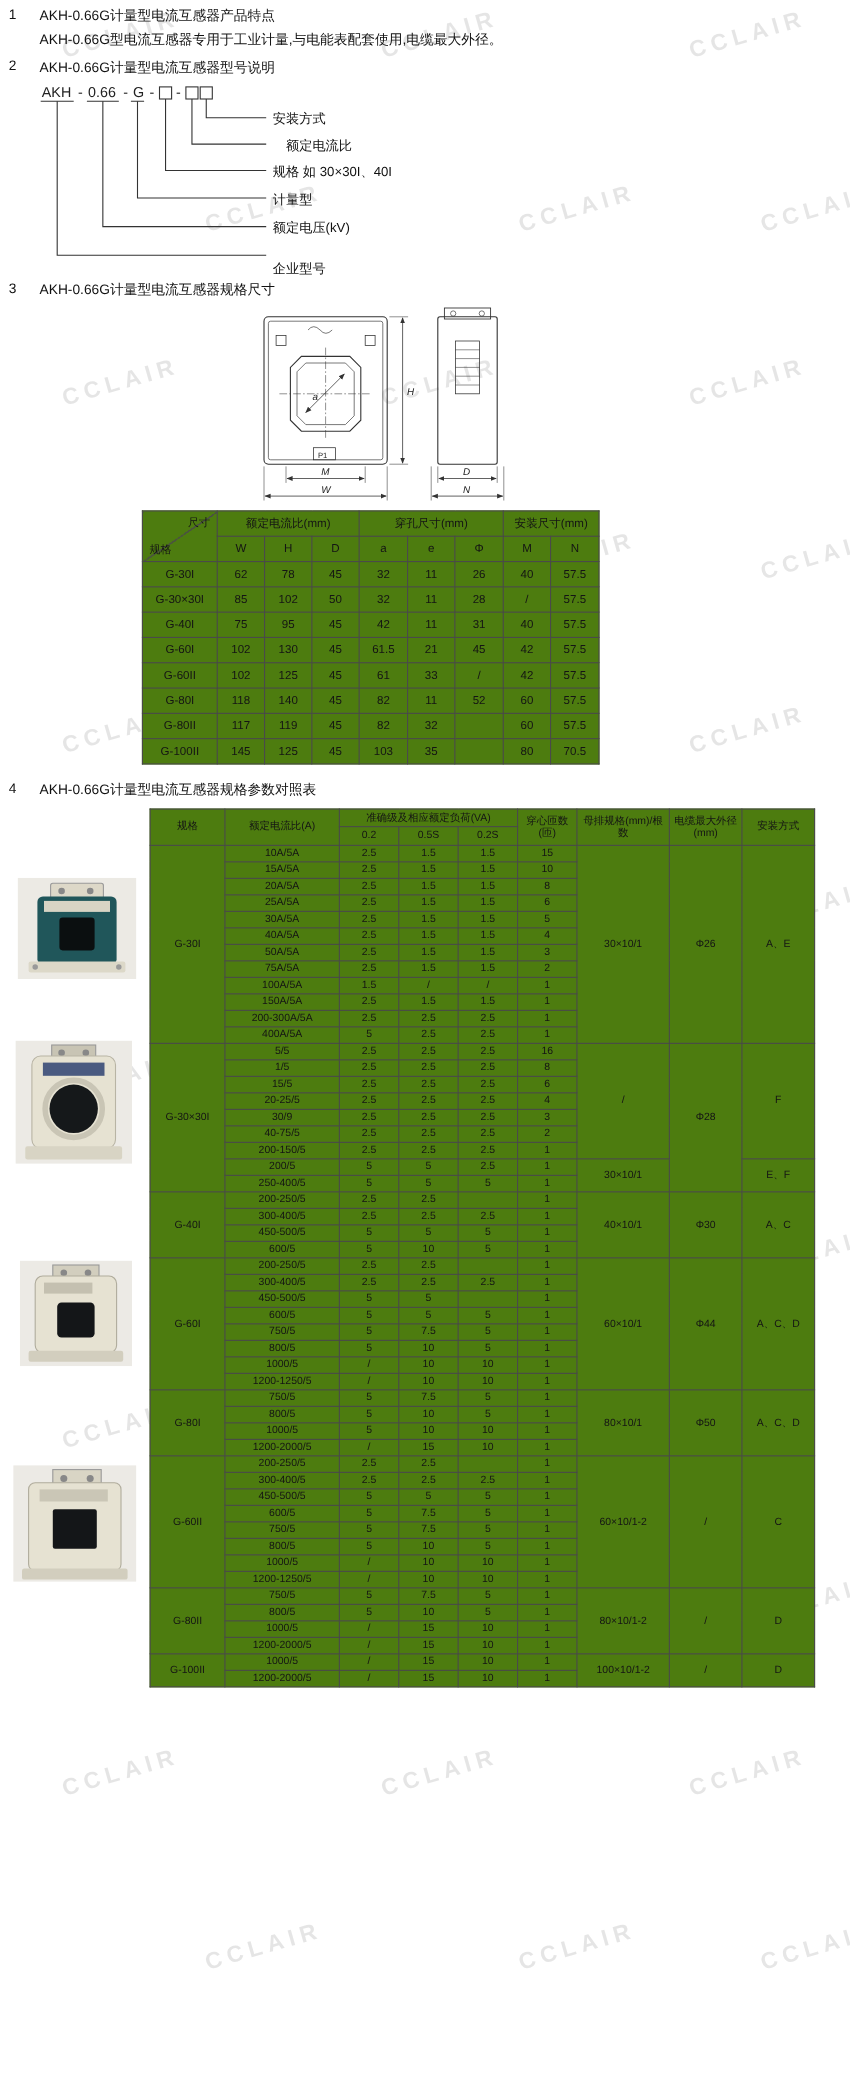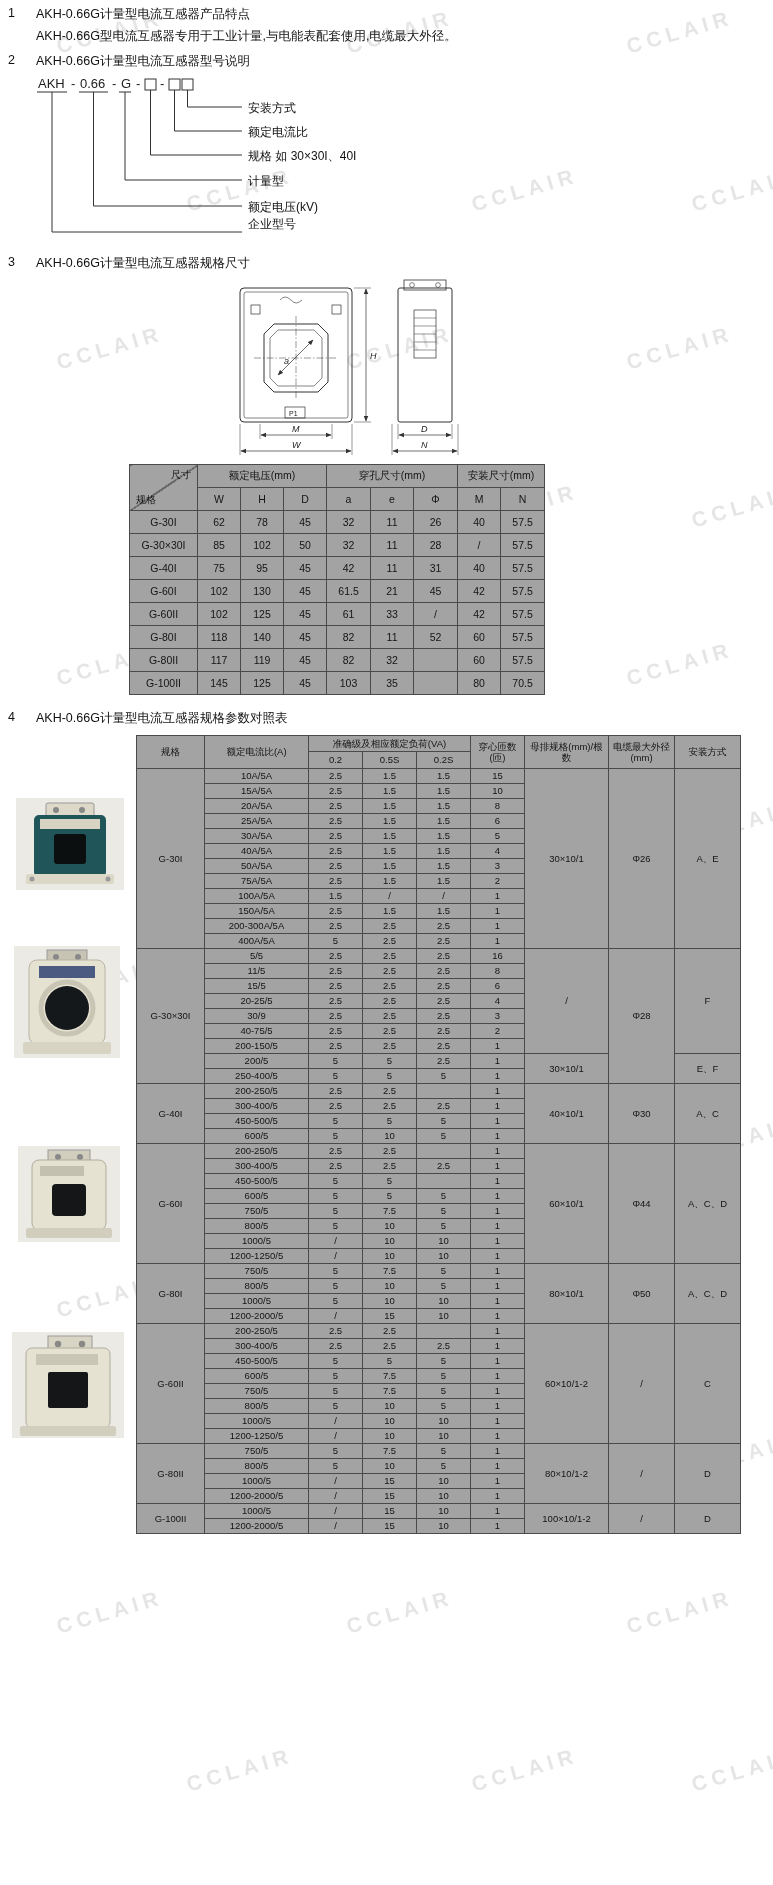--- a/index.html
+++ b/index.html
@@ -8,21 +8,21 @@
     font-family:"Liberation Sans","DejaVu Sans",sans-serif;color:#1a1a1a;overflow:hidden;
   }
   .abs{position:absolute;}
   .watermark{
     position:absolute;font-size:21px;font-weight:bold;letter-spacing:5px;
     color:#bdbdbd;opacity:.38;transform:rotate(-16deg);white-space:nowrap;pointer-events:none;
   }
   .sec-title{position:absolute;left:8px;display:flex;font-size:12.5px;color:#111;}
   .sec-title .num{width:28px;flex:none;}
   .body-text{position:absolute;left:36px;font-size:12.5px;color:#111;white-space:nowrap;}
-  table{border-collapse:collapse;table-layout:fixed;background:#a3a3a3;}
+  table{border-collapse:collapse;table-layout:fixed;background:#4d7c0f;}
   th,td{border:1px solid #4a4a4a;text-align:center;vertical-align:middle;font-weight:normal;color:#141414;overflow:hidden;}
   .dim-table{width:415px;}
   .dim-table th,.dim-table td{font-size:10.5px;height:22px;padding:0 1px;}
   .param-table{width:604px;}
   .param-table th{font-size:9.5px;padding:2px 1px;line-height:1.2;}
   .param-table td{font-size:9.5px;height:14px;line-height:1;padding:0 1px;}
   .diag{
     position:relative;
     background:linear-gradient(to bottom right,transparent calc(50% - .6px),#4a4a4a calc(50% - .6px),#4a4a4a calc(50% + .6px),transparent calc(50% + .6px));
   }
@@ -104,25 +104,25 @@
     </g>
     <text x="6" y="14" font-size="13">AKH</text>
     <text x="39" y="14" font-size="13">-</text>
     <text x="48" y="14" font-size="13">0.66</text>
     <text x="80" y="14" font-size="13">-</text>
     <text x="89" y="14" font-size="13">G</text>
     <text x="104" y="14" font-size="13">-</text>
     <text x="128" y="14" font-size="13">-</text>
   </svg>
   <div class="model-label" style="top:26px;">安装方式</div>
-  <div class="model-label" style="top:50px;">额定电流比</div>
+  <div class="model-label" style="top:50px;margin-left:12px;">额定电流比</div>
   <div class="model-label" style="top:74px;">规格 如 30×30I、40I</div>
   <div class="model-label" style="top:99px;font-family:Liberation Serif, serif;">计量型</div>
   <div class="model-label" style="top:125px;">额定电压(kV)</div>
-  <div class="model-label" style="top:142px;text-align:right;">企业型号</div>
+  <div class="model-label" style="top:162px;text-align:right;">企业型号</div>
 </div>
 
 <div class="sec-title" style="top:255px;">
   <span class="num">3</span>
   <span>AKH-0.66G计量型电流互感器规格尺寸</span>
 </div>
 
 <div class="abs" style="left:218px;top:272px;">
   <svg width="360" height="195" viewBox="0 0 360 195">
     <defs>
@@ -189,21 +189,21 @@
       <col style="width:44px">
       <col style="width:43px">
       <col style="width:44px">
   </colgroup>
   <thead>
     <tr>
       <th rowspan="2" class="diag">
         <span class="t1">尺寸</span>
         <span class="t2">规格</span>
       </th>
-      <th colspan="3">额定电压(mm)</th>
+      <th colspan="3">额定电流比(mm)</th>
       <th colspan="3">穿孔尺寸(mm)</th>
       <th colspan="2">安装尺寸(mm)</th>
     </tr>
     <tr id="dim-subhead">
         <th>W</th>
         <th>H</th>
         <th>D</th>
         <th>a</th>
         <th>e</th>
         <th>Φ</th>
@@ -482,21 +482,21 @@
         <td>5/5</td>
         <td>2.5</td>
         <td>2.5</td>
         <td>2.5</td>
         <td>16</td>
         <td rowspan="7">/</td>
         <td rowspan="9">Φ28</td>
         <td rowspan="7">F</td>
       </tr>
       <tr>
-        <td>11/5</td>
+        <td>1/5</td>
         <td>2.5</td>
         <td>2.5</td>
         <td>2.5</td>
         <td>8</td>
       </tr>
       <tr>
         <td>15/5</td>
         <td>2.5</td>
         <td>2.5</td>
         <td>2.5</td>

